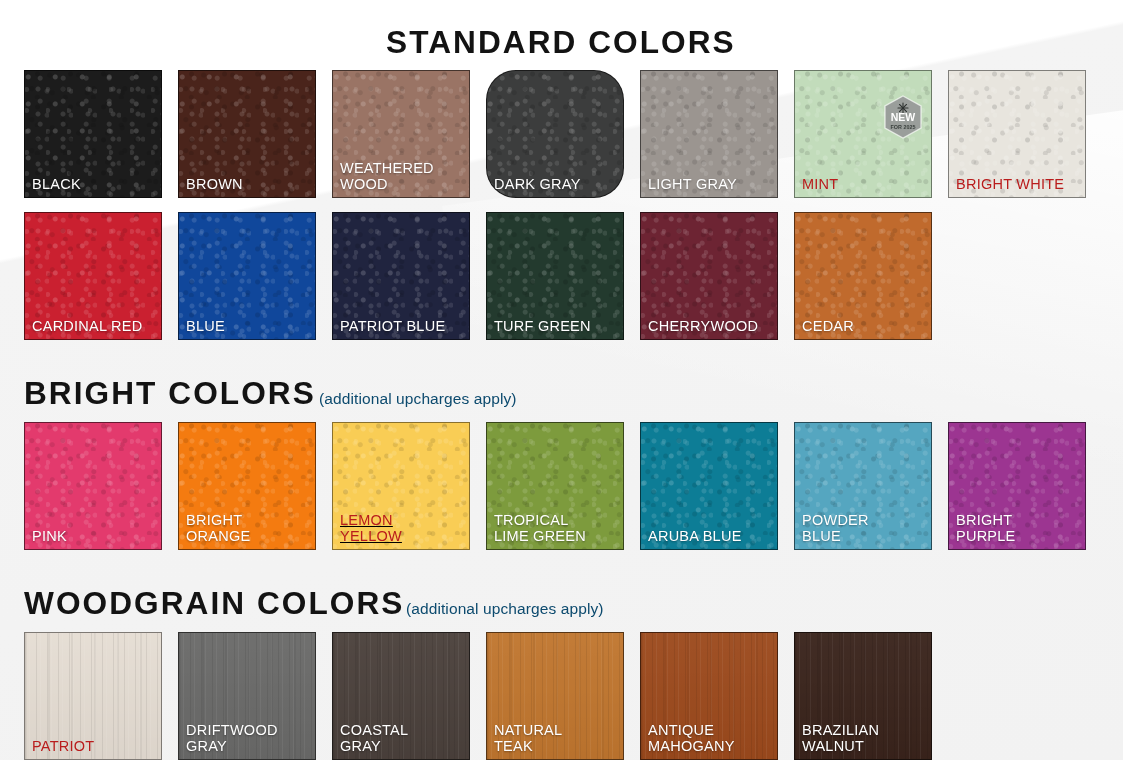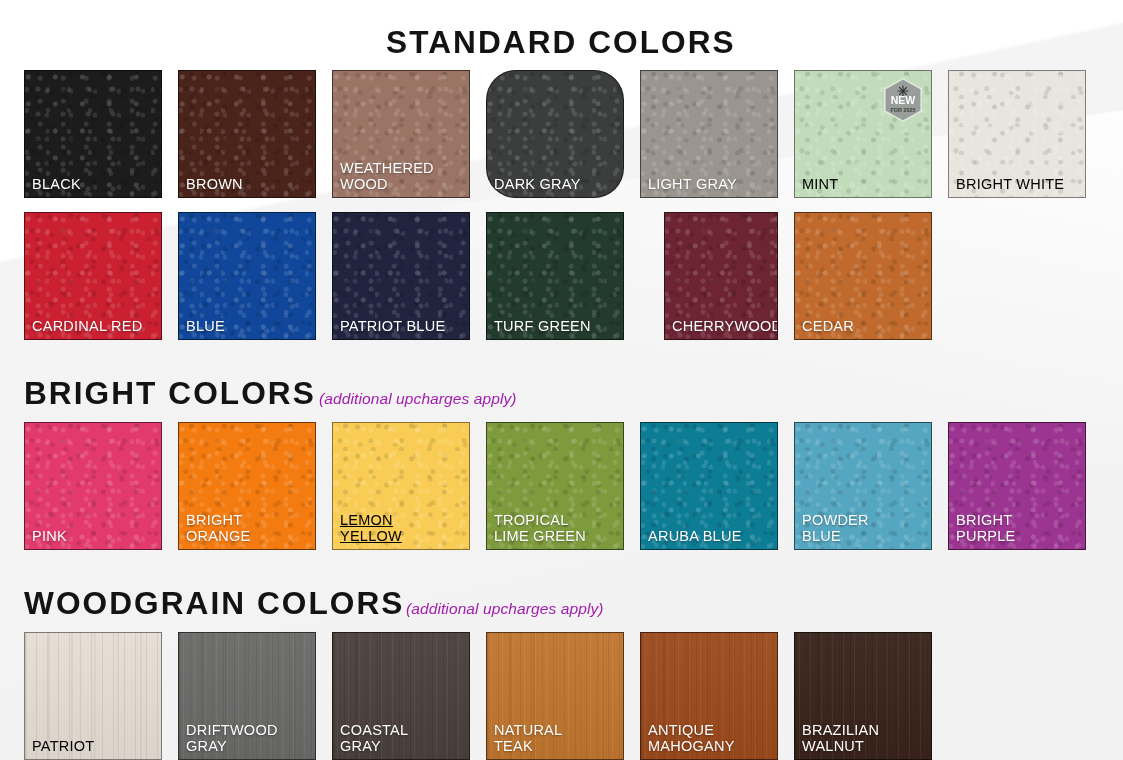--- a/index.html
+++ b/index.html
@@ -56,22 +56,21 @@
     font-weight: 700;
     letter-spacing: 2.0px;
     color: #131313;
     line-height: 1;
     font-family: "Liberation Sans", sans-serif;
     transform: scaleX(1.02);
     transform-origin: left center;
   }
   .section-note {
     font-size: 15.5px;
-    font-style: italic;
-    color: #a21caf;
+    color: #0c4a6e;
     letter-spacing: 0.1px;
     line-height: 1;
   }
 
   
   .row {
     display: grid;
     grid-template-columns: repeat(7, 138px);
     gap: 16px;
   }
@@ -127,26 +126,26 @@
     position: relative;
     z-index: 2;
     font-size: 14.5px;
     line-height: 1.12;
     letter-spacing: 0.25px;
     padding: 0 0 5px 7px;
     text-shadow: 0 1px 2px rgba(0,0,0,0.35);
     font-weight: 400;
   }
   .swatch.light-text .label { color: #ffffff; }
-  .swatch.dark-text  .label { color: #000000; text-shadow: none; }
+  .swatch.dark-text  .label { color: #b91c1c; text-shadow: none; }
 
   
   .new-badge {
     position: absolute;
-    top: 7px;
+    top: 24px;
     right: 8px;
     width: 40px;
     height: 44px;
     z-index: 3;
   }
   .new-badge svg { display: block; width: 100%; height: 100%; }
 
   
   #section-standard-head { margin-top: 27px; justify-content: center; }
   #row-standard-1 { margin-top: 12px; }
@@ -225,21 +224,21 @@
         <div class="label">BLUE</div>
       </div>
       <div class="swatch light-text" style="background: rgb(32, 36, 63);">
         <div class="tex"></div>
         <div class="label">PATRIOT BLUE</div>
       </div>
       <div class="swatch light-text" style="background: rgb(35, 58, 46);">
         <div class="tex"></div>
         <div class="label">TURF GREEN</div>
       </div>
-      <div class="swatch light-text" style="background: rgb(109, 36, 51); margin-left: 24px;">
+      <div class="swatch light-text" style="background: rgb(109, 36, 51);">
         <div class="tex"></div>
         <div class="label">CHERRYWOOD</div>
       </div>
       <div class="swatch light-text" style="background: rgb(192, 106, 45);">
         <div class="tex"></div>
         <div class="label">CEDAR</div>
       </div>
     </div>
 
   <div class="section-head" id="section-bright-head">

